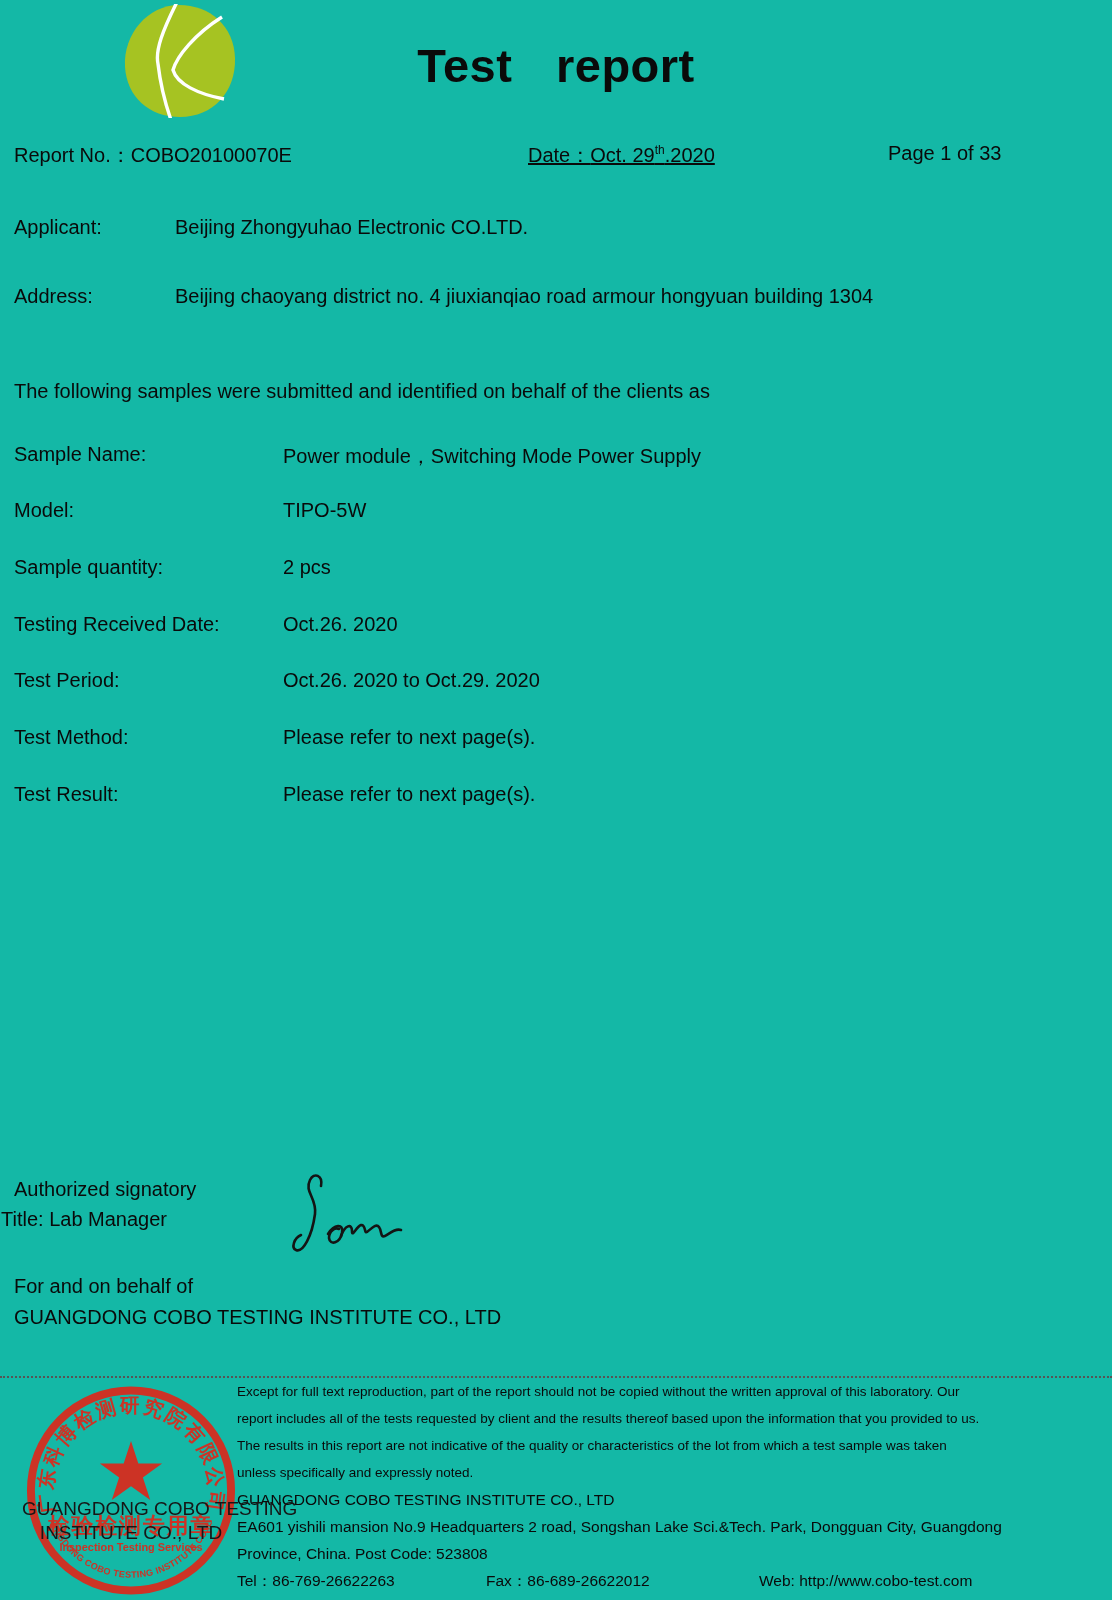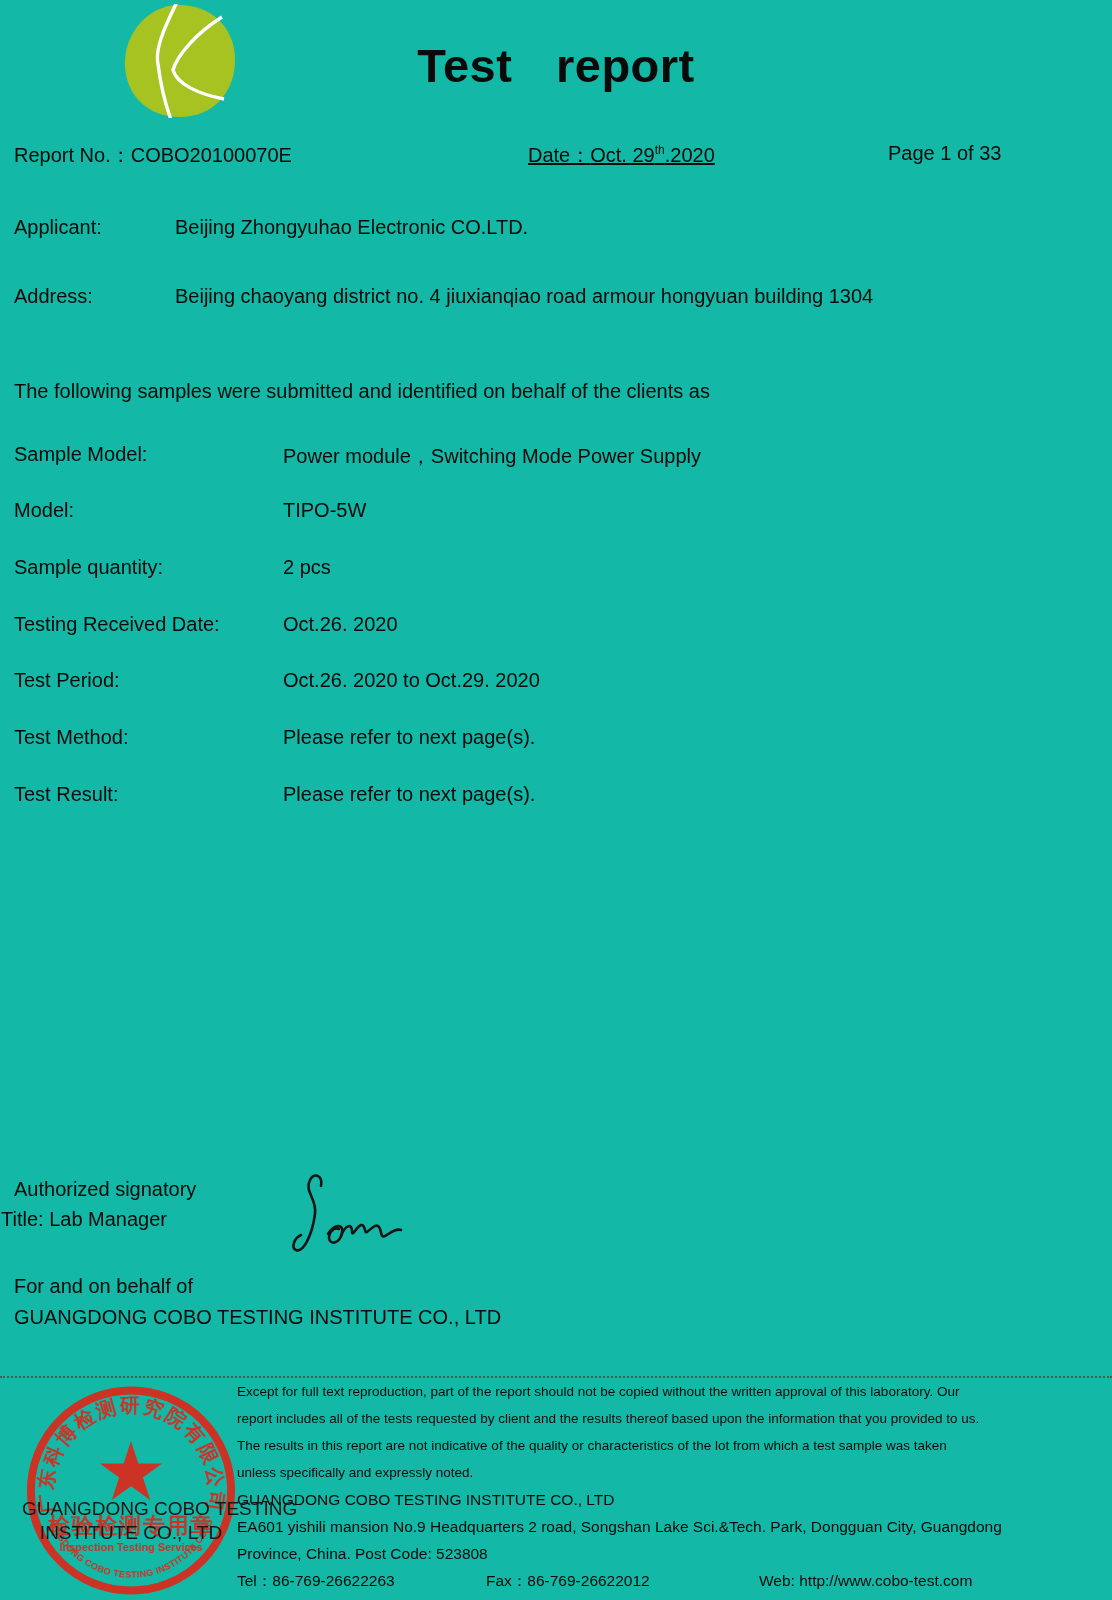--- a/index.html
+++ b/index.html
@@ -66,21 +66,21 @@
   </div>
   <div class="abs hdr" style="left:888px; top:142px;">Page 1 of 33</div>
 
   <div class="abs body-txt" style="left:14px;  top:216px;">Applicant:</div>
   <div class="abs body-txt" style="left:175px; top:216px;">Beijing Zhongyuhao Electronic CO.LTD.</div>
   <div class="abs body-txt" style="left:14px;  top:285px;">Address:</div>
   <div class="abs body-txt" style="left:175px; top:285px;">Beijing chaoyang district no. 4 jiuxianqiao road armour hongyuan building 1304</div>
 
   <div class="abs body-txt" style="left:14px; top:380px;">The following samples were submitted and identified on behalf of the clients as</div>
 
-  <div class="abs body-txt" style="left:14px;  top:443px;">Sample Model:</div>
+  <div class="abs body-txt" style="left:14px;  top:443px;">Sample Name:</div>
   <div class="abs body-txt" style="left:283px; top:443px;">Power module，Switching Mode Power Supply</div>
   <div class="abs body-txt" style="left:14px;  top:499px;">Model:</div>
   <div class="abs body-txt" style="left:283px; top:499px;">TIPO-5W</div>
   <div class="abs body-txt" style="left:14px;  top:556px;">Sample quantity:</div>
   <div class="abs body-txt" style="left:283px; top:556px;">2 pcs</div>
   <div class="abs body-txt" style="left:14px;  top:613px;">Testing Received Date:</div>
   <div class="abs body-txt" style="left:283px; top:613px;">Oct.26. 2020</div>
   <div class="abs body-txt" style="left:14px;  top:669px;">Test Period:</div>
   <div class="abs body-txt" style="left:283px; top:669px;">Oct.26. 2020 to Oct.29. 2020</div>
   <div class="abs body-txt" style="left:14px;  top:726px;">Test Method:</div>
@@ -126,17 +126,17 @@
 
   <div class="abs footer-block">
     <div class="small">Except for full text reproduction, part of the report should not be copied without the written approval of this laboratory. Our</div>
     <div class="small">report includes all of the tests requested by client and the results thereof based upon the information that you provided to us.</div>
     <div class="small">The results in this report are not indicative of the quality or characteristics of the lot from which a test sample was taken</div>
     <div class="small">unless specifically and expressly noted.</div>
     <div class="comp">GUANGDONG COBO TESTING INSTITUTE CO., LTD</div>
     <div class="comp">EA601 yishili mansion No.9 Headquarters 2 road, Songshan Lake Sci.&amp;Tech. Park, Dongguan City, Guangdong</div>
     <div class="comp">Province, China. Post Code: 523808</div>
     <div class="comp telrow">
-      <span class="tel-w">Tel：86-769-26622263</span><span class="fax-w">Fax：86-769-26622012</span><span>Web: http://www.cobo-test.com</span>
+      <span class="tel-w">Tel：86-769-26622263</span><span class="fax-w">Fax：86-689-26622012</span><span>Web: http://www.cobo-test.com</span>
     </div>
   </div>
 
 </div>
 
 </body></html>

